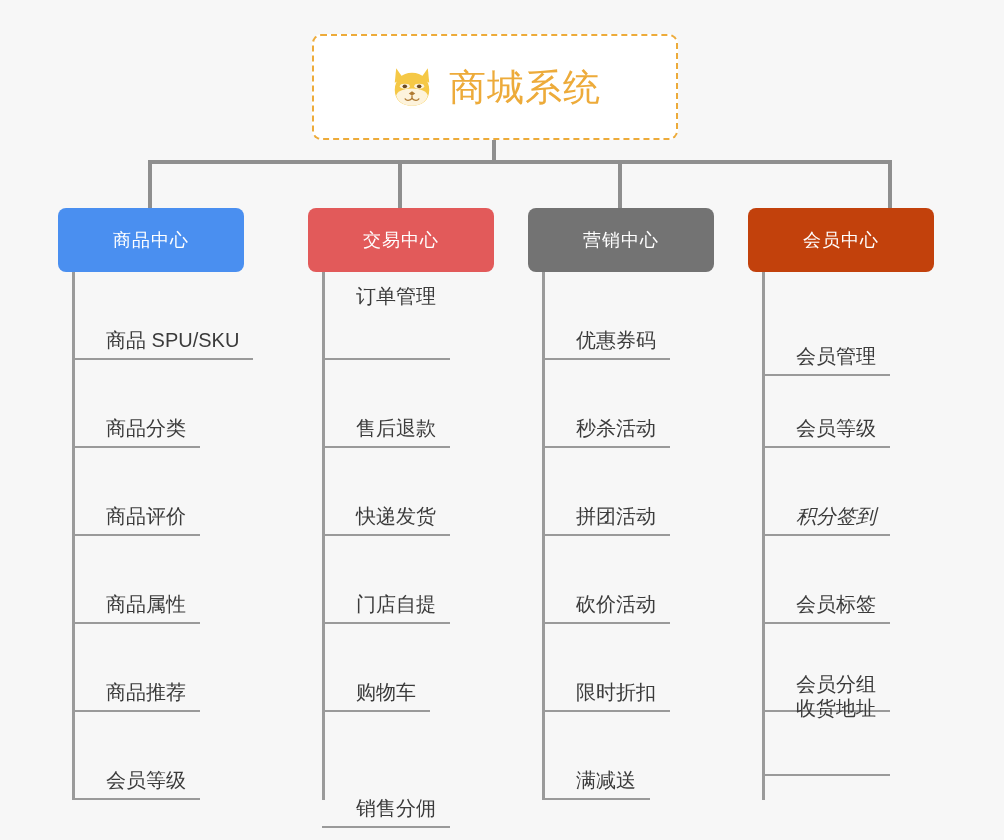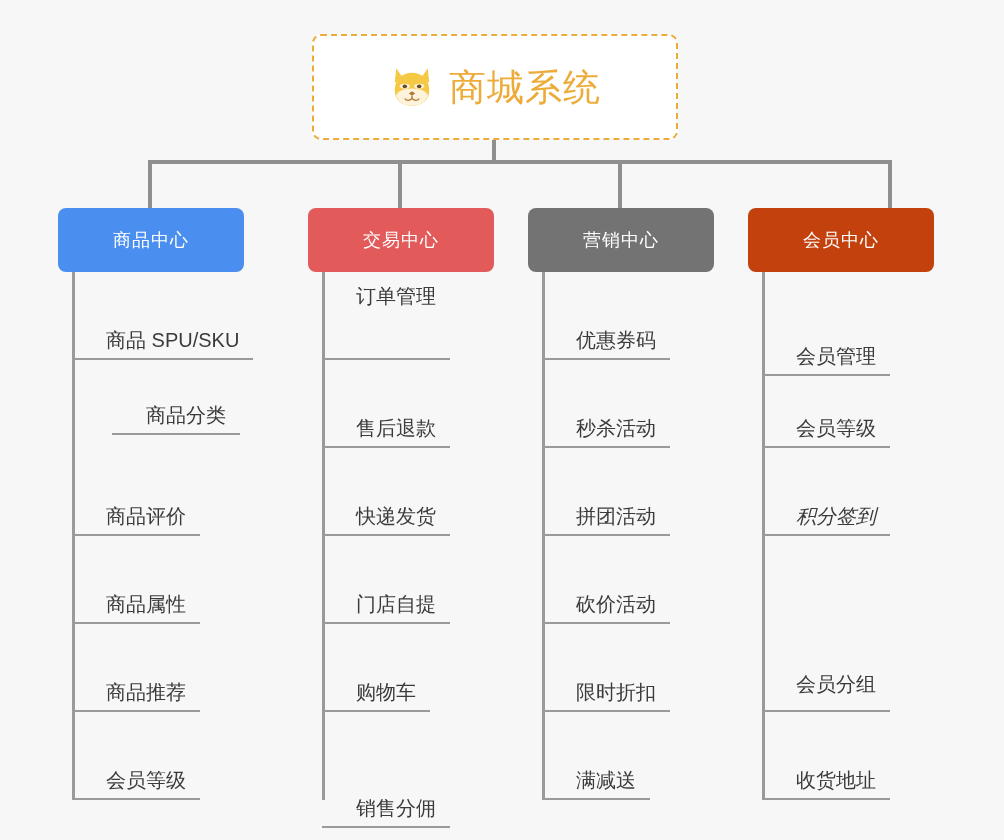--- a/index.html
+++ b/index.html
@@ -165,21 +165,21 @@
   <div class="cat-box" style="left: 748px; width: 186px; background: #c2410c;">
     <span>会员中心</span>
   </div>
 
   <div class="leaf-col" style="left:72px;">
       <div class="leaf-spine" style="height: 528px;"></div>
       <div class="leaf-item" style="top: 0px;">
         <div class="leaf-label">商品 SPU/SKU</div>
         <div class="leaf-rule"></div>
       </div>
-      <div class="leaf-item" style="top: 75px; padding-left: 40px;">
+      <div class="leaf-item" style="top: 88px;">
         <div class="leaf-label">商品分类</div>
         <div class="leaf-rule"></div>
       </div>
       <div class="leaf-item" style="top: 176px;">
         <div class="leaf-label">商品评价</div>
         <div class="leaf-rule"></div>
       </div>
       <div class="leaf-item" style="top: 264px;">
         <div class="leaf-label">商品属性</div>
         <div class="leaf-rule"></div>
@@ -255,25 +255,26 @@
       </div>
       <div class="leaf-item" style="top: 88px;">
         <div class="leaf-label">会员等级</div>
         <div class="leaf-rule"></div>
       </div>
       <div class="leaf-item" style="top: 176px; font-style: italic;">
         <div class="leaf-label">积分签到</div>
         <div class="leaf-rule"></div>
       </div>
       <div class="leaf-item" style="top: 264px;">
+        <div class="leaf-label">会员标签</div>
         <div class="leaf-rule"></div>
       </div>
       <div class="leaf-item" style="top: 352px; gap: 8px;">
         <div class="leaf-label">会员分组</div>
         <div class="leaf-rule"></div>
       </div>
-      <div class="leaf-item" style="top: 440px;">
+      <div class="leaf-item" style="top: 416px; gap: 48px;">
         <div class="leaf-label">收货地址</div>
         <div class="leaf-rule"></div>
       </div>
     </div>
 
 </div>
 
 </body></html>

